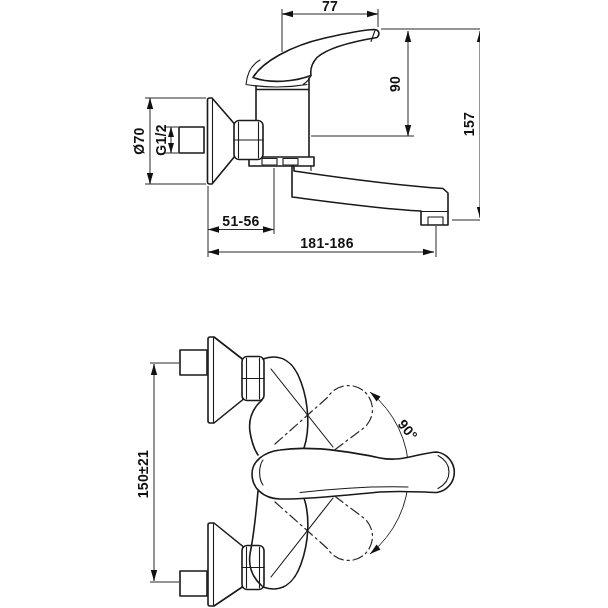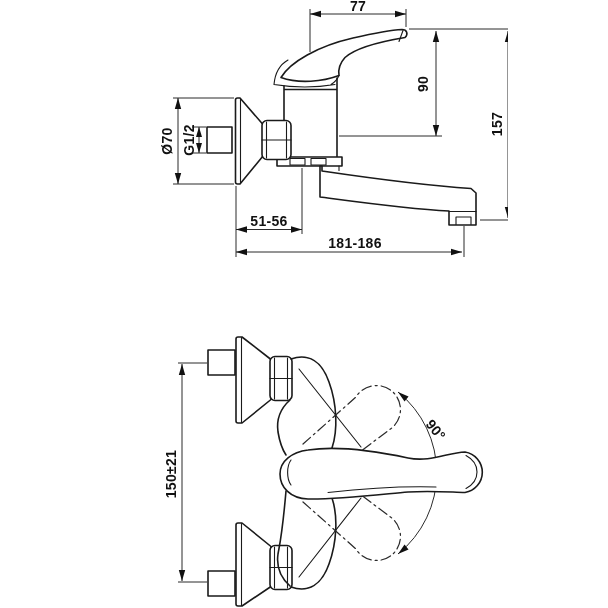--- a/index.html
+++ b/index.html
@@ -1,16 +1,16 @@
 <!DOCTYPE html>
 <html><head>
 <meta charset="utf-8">
 <style>
   html,body{margin:0;padding:0;background:#ffffff;}
-  .stage{width:480px;height:608px;background:#fff;position:relative;overflow:hidden;padding-left:28px;}
+  .stage{width:480px;height:608px;background:#fff;position:relative;overflow:hidden;}
   svg{display:block;}
   .outline{fill:none;stroke:#1a1a1a;stroke-width:1.6;stroke-linejoin:round;stroke-linecap:round;}
   .outline-fill{fill:#ffffff;stroke:#1a1a1a;stroke-width:1.6;stroke-linejoin:round;}
   .detail{fill:none;stroke:#1a1a1a;stroke-width:1.1;stroke-linejoin:round;stroke-linecap:round;}
   .dimline{fill:none;stroke:#2b2b2b;stroke-width:1;}
   .extline{fill:none;stroke:#2b2b2b;stroke-width:1;}
   .ghost{fill:none;stroke:#2b2b2b;stroke-width:1.25;stroke-dasharray:10 4 2 4;stroke-linecap:round;}
   .arr{fill:#111;stroke:none;}
   .dimtext{font-family:"Liberation Sans","DejaVu Sans",sans-serif;font-size:14px;font-weight:700;fill:#111;letter-spacing:0.3px;}
 </style>

